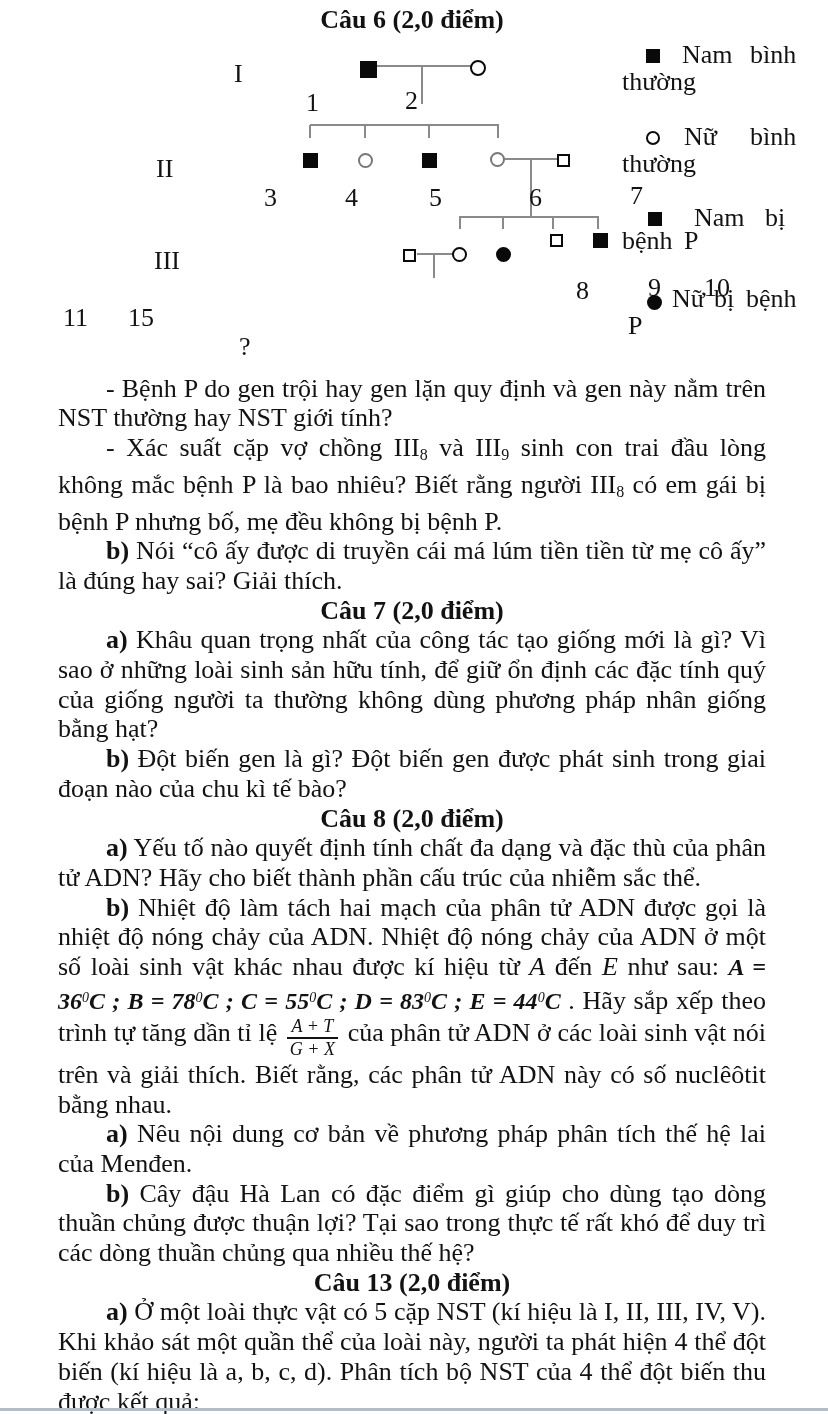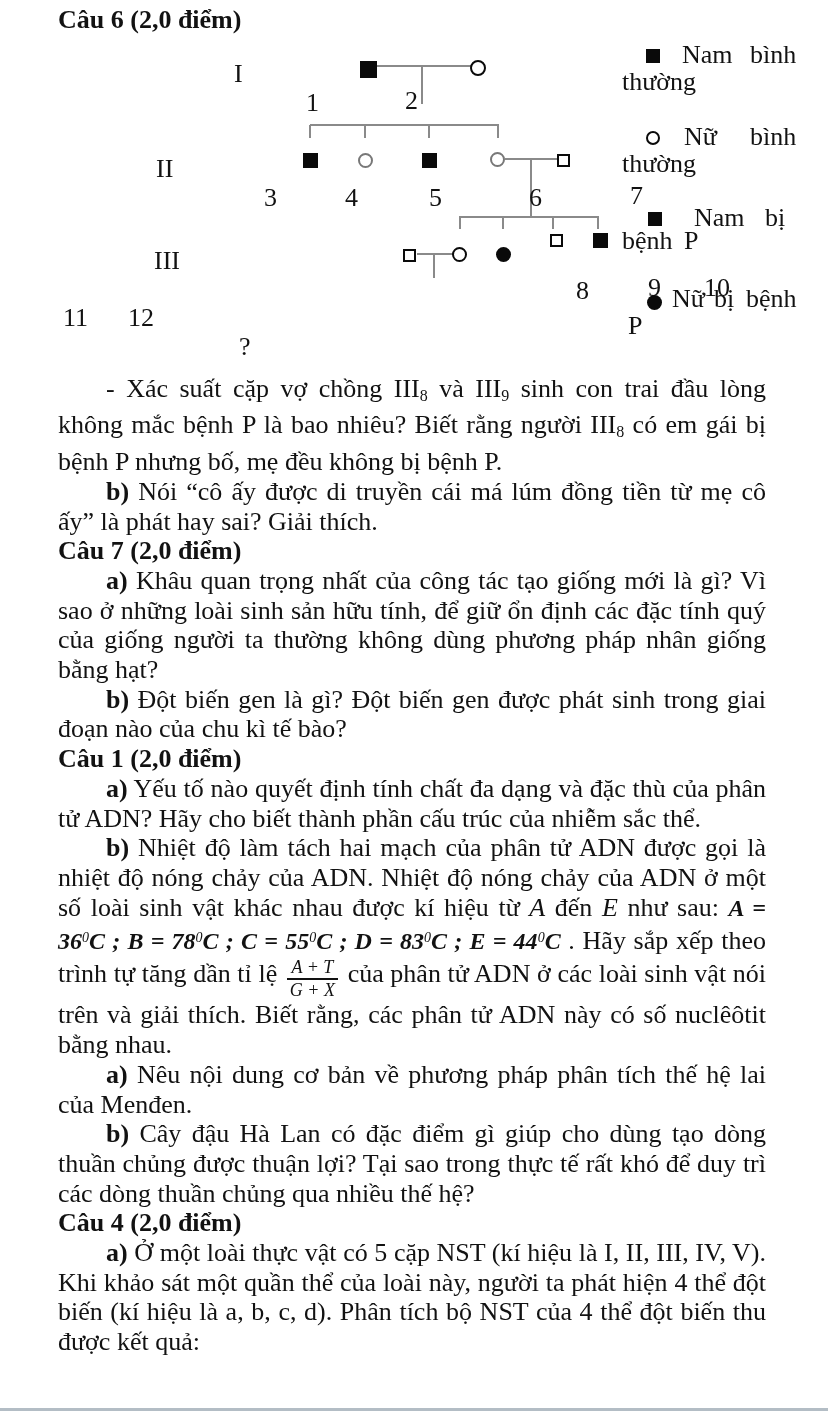--- a/index.html
+++ b/index.html
@@ -3,21 +3,21 @@
 <meta charset="utf-8">
 <style>
   html,body{margin:0;padding:0;}
   body{
     width:828px;height:1414px;position:relative;overflow:hidden;
     background:#ffffff;color:#121212;
     font-family:"Liberation Serif","DejaVu Serif",serif;
   }
   .doc{padding:5px 62px 0 58px;}
   .doc p{margin:0;text-align:justify;font-size:26px;line-height:29.7px;}
-  p.header{font-weight:bold;text-align:left;}
+  p.header{font-weight:bold;text-align:center;}
   p.indent{text-indent:48px;}
   p.indent-sm{text-indent:28px;}
   .b{font-weight:bold;}
   .i{font-style:italic;}
   .m{font-style:italic;font-size:24px;font-weight:bold;}
   .sup{font-size:14px;vertical-align:7px;font-style:italic;}
   .subscript{font-size:16px;vertical-align:-4px;}
   .frac{display:inline-block;vertical-align:-14px;text-align:center;font-style:italic;
         font-size:18px;line-height:1.15;margin:0 3px;text-indent:0;}
   .frac .num{display:block;border-bottom:2px solid #121212;padding:0 3px;}
@@ -74,47 +74,48 @@
       <span class="lbl" style="left: 405px; top: 46px;">2</span>
       <span class="lbl" style="left: 264px; top: 143px;">3</span>
       <span class="lbl" style="left: 345px; top: 143px;">4</span>
       <span class="lbl" style="left: 429px; top: 143px;">5</span>
       <span class="lbl" style="left: 529px; top: 143px;">6</span>
       <span class="lbl" style="left: 630px; top: 141px;">7</span>
       <span class="lbl" style="left: 576px; top: 236px;">8</span>
       <span class="lbl" style="left: 648px; top: 233px;">9</span>
       <span class="lbl" style="left: 704px; top: 233px;">10</span>
       <span class="lbl" style="left: 63px; top: 263px;">11</span>
-      <span class="lbl" style="left: 128px; top: 263px;">12</span>
+      <span class="lbl" style="left: 128px; top: 263px;">15</span>
       <span class="lbl" style="left: 239px; top: 292px;">?</span>
       <div class="sym square-filled" style="left: 646px; top: 7px; width: 14px; height: 14px;"></div>
       <span class="lbl" style="left: 682px; top: 0px;">Nam</span>
       <span class="lbl" style="left: 750px; top: 0px;">bình</span>
       <span class="lbl" style="left: 622px; top: 27px;">thường</span>
       <div class="sym circle-open" style="left: 646px; top: 89px; width: 14px; height: 14px;"></div>
       <span class="lbl" style="left: 684px; top: 82px;">Nữ</span>
       <span class="lbl" style="left: 750px; top: 82px;">bình</span>
       <span class="lbl" style="left: 622px; top: 109px;">thường</span>
       <div class="sym square-filled" style="left: 648px; top: 170px; width: 14px; height: 14px;"></div>
       <span class="lbl" style="left: 694px; top: 163px;">Nam</span>
       <span class="lbl" style="left: 765px; top: 163px;">bị</span>
       <span class="lbl" style="left: 622px; top: 186px;">bệnh</span>
       <span class="lbl" style="left: 684px; top: 186px;">P</span>
       <div class="sym circle-filled" style="left: 647px; top: 253px; width: 15px; height: 15px;"></div>
       <span class="lbl" style="left: 672px; top: 244px;">Nữ</span>
       <span class="lbl" style="left: 714px; top: 244px;">bị</span>
       <span class="lbl" style="left: 746px; top: 244px;">bệnh</span>
       <span class="lbl" style="left: 628px; top: 271px;">P</span>
     </div>
+    <p class="indent"><span>- Bệnh P do gen trội hay gen lặn quy định và gen này nằm trên NST thường hay NST giới tính?</span></p>
     <p class="indent"><span>- Xác suất cặp vợ chồng III</span><span class="subscript">8</span><span> và III</span><span class="subscript">9</span><span> sinh con trai đầu lòng không mắc bệnh P là bao nhiêu? Biết rằng người III</span><span class="subscript">8</span><span> có em gái bị bệnh P nhưng bố, mẹ đều không bị bệnh P.</span></p>
-    <p class="indent"><span class="b">b)</span><span> Nói “cô ấy được di truyền cái má lúm đồng tiền từ mẹ cô ấy” là phát hay sai? Giải thích.</span></p>
+    <p class="indent"><span class="b">b)</span><span> Nói “cô ấy được di truyền cái má lúm tiền tiền từ mẹ cô ấy” là đúng hay sai? Giải thích.</span></p>
     <p class="header"><span class="b">Câu 7 (2,0 điểm)</span></p>
     <p class="indent"><span class="b">a)</span><span> Khâu quan trọng nhất của công tác tạo giống mới là gì? Vì sao ở những loài sinh sản hữu tính, để giữ ổn định các đặc tính quý của giống người ta thường không dùng phương pháp nhân giống bằng hạt?</span></p>
     <p class="indent"><span class="b">b)</span><span> Đột biến gen là gì? Đột biến gen được phát sinh trong giai đoạn nào của chu kì tế bào?</span></p>
-    <p class="header"><span class="b">Câu 1 (2,0 điểm)</span></p>
+    <p class="header"><span class="b">Câu 8 (2,0 điểm)</span></p>
     <p class="indent"><span class="b">a)</span><span> Yếu tố nào quyết định tính chất đa dạng và đặc thù của phân tử ADN? Hãy cho biết thành phần cấu trúc của nhiễm sắc thể.</span></p>
     <p class="indent"><span class="b">b)</span><span> Nhiệt độ làm tách hai mạch của phân tử ADN được gọi là nhiệt độ nóng chảy của ADN. Nhiệt độ nóng chảy của ADN ở một số loài sinh vật khác nhau được kí hiệu từ </span><span class="i">A</span><span> đến </span><span class="i">E</span><span> như sau: </span><span class="m">A = 36</span><span class="sup">0</span><span class="m">C ; B = 78</span><span class="sup">0</span><span class="m">C ; C = 55</span><span class="sup">0</span><span class="m">C ; D = 83</span><span class="sup">0</span><span class="m">C ; E = 44</span><span class="sup">0</span><span class="m">C</span><span> . Hãy sắp xếp theo trình tự tăng dần tỉ lệ </span><span class="frac"><span class="num">A + T</span><span class="den">G + X</span></span><span> của phân tử ADN ở các loài sinh vật nói trên và giải thích. Biết rằng, các phân tử ADN này có số nuclêôtit bằng nhau.</span></p>
     <p class="indent"><span class="b">a)</span><span> Nêu nội dung cơ bản về phương pháp phân tích thế hệ lai của Menđen.</span></p>
     <p class="indent"><span class="b">b)</span><span> Cây đậu Hà Lan có đặc điểm gì giúp cho dùng tạo dòng thuần chủng được thuận lợi? Tại sao trong thực tế rất khó để duy trì các dòng thuần chủng qua nhiều thế hệ?</span></p>
-    <p class="header"><span class="b">Câu 4 (2,0 điểm)</span></p>
+    <p class="header"><span class="b">Câu 13 (2,0 điểm)</span></p>
     <p class="indent"><span class="b">a)</span><span> Ở một loài thực vật có 5 cặp NST (kí hiệu là I, II, III, IV, V). Khi khảo sát một quần thể của loài này, người ta phát hiện 4 thể đột biến (kí hiệu là a, b, c, d). Phân tích bộ NST của 4 thể đột biến thu được kết quả:</span></p>
   </main>
 <div class="table-rule"></div>
 
 </body></html>

